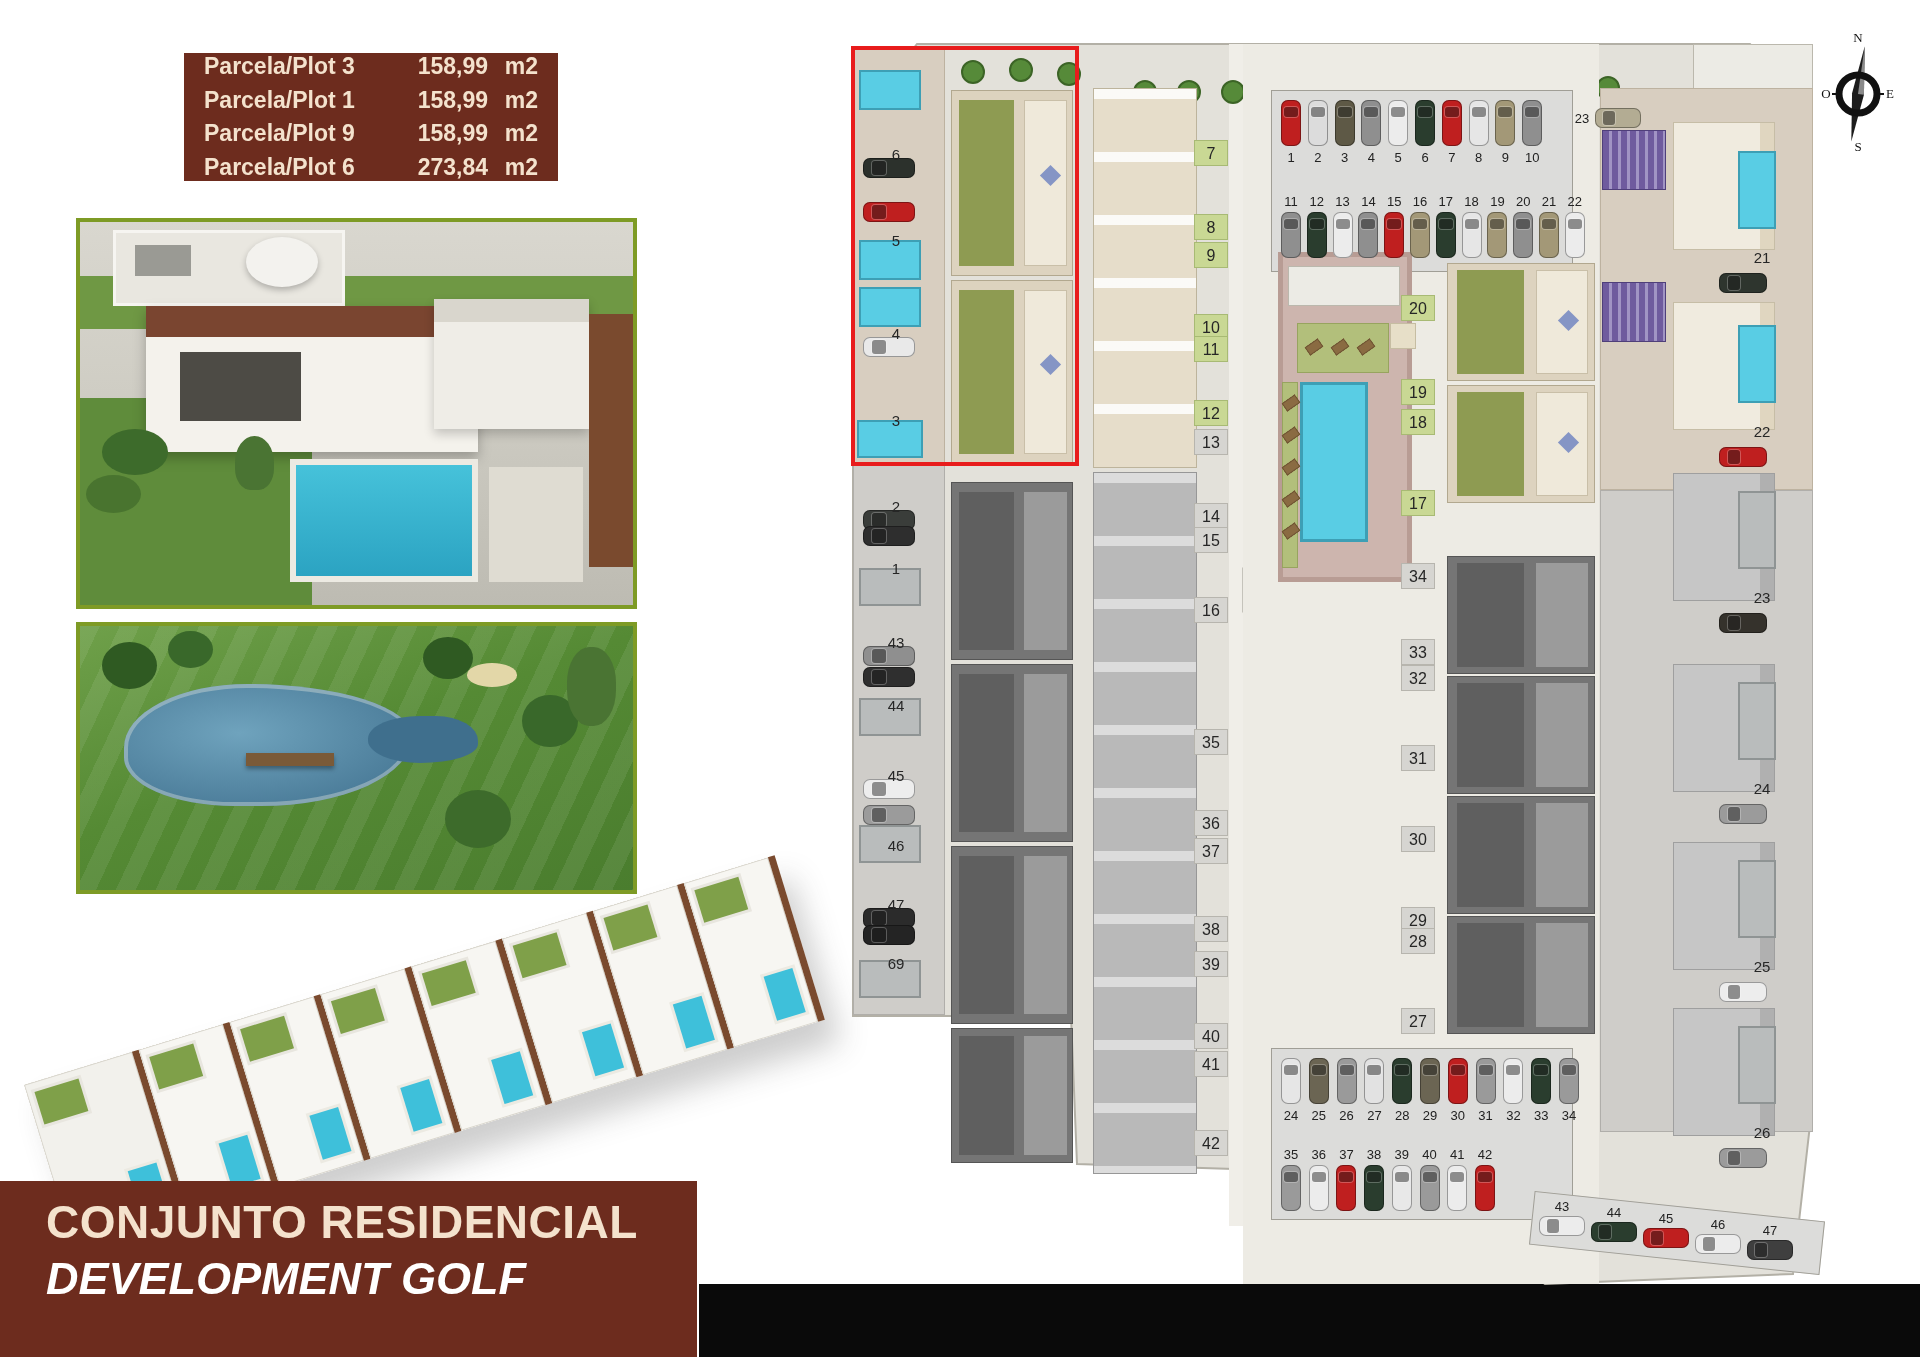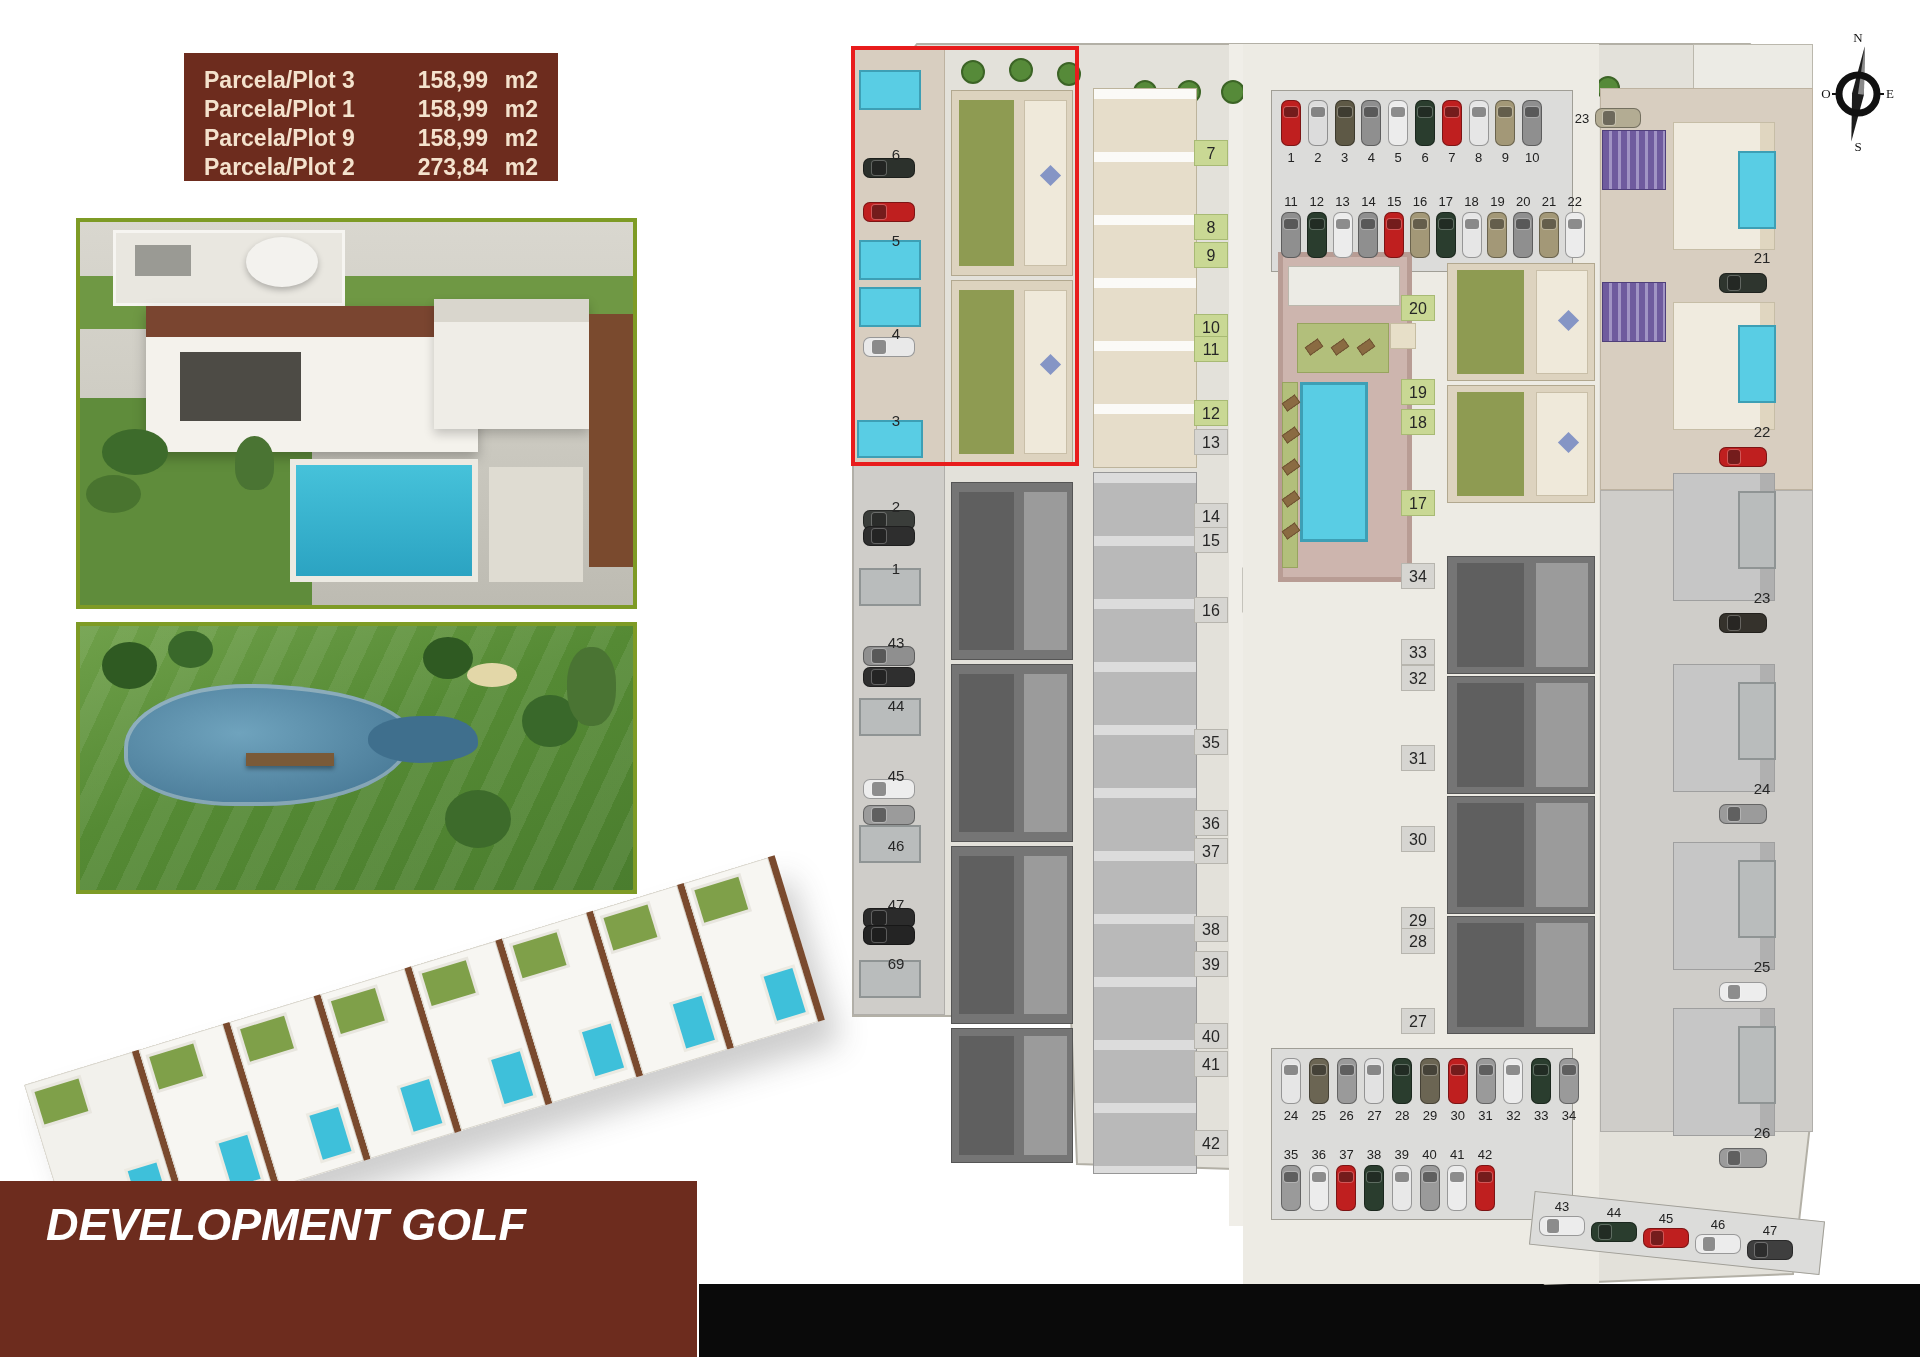--- a/index.html
+++ b/index.html
@@ -3,21 +3,21 @@
 <meta charset="utf-8">
 <style>
   html,body{margin:0;padding:0;background:#fff;}
   .page{position:relative;width:1920px;height:1357px;background:#ffffff;overflow:hidden;
         font-family:"Liberation Sans",sans-serif;}
   .page *{box-sizing:border-box;}
 
   
   .plot-table{position:absolute;left:184px;top:53px;width:374px;height:128px;background:#6d2c1e;
       color:#f4e2cd;font-weight:bold;font-size:23px;display:flex;flex-direction:column;
-      justify-content:flex-end;gap:2px;padding:0 20px;}
+      justify-content:space-between;gap:2px;padding:0 20px;}
   .pt-row{display:flex;align-items:baseline;}
   .pt-label{flex:1;}
   .pt-val{width:92px;text-align:right;}
   .pt-unit{width:50px;text-align:right;}
 
   .photo{position:absolute;border:4px solid #7e9b25;overflow:hidden;background:#cbc9c0;}
   .villa-photo{left:76px;top:218px;width:561px;height:391px;}
   .golf-photo{left:76px;top:622px;width:561px;height:272px;}
   .photo i{position:absolute;display:block;}
   .golf-caption{position:absolute;left:0;right:0;bottom:24px;text-align:center;color:#fff;
@@ -109,21 +109,21 @@
       <span class="pt-label">Parcela/Plot 1</span>
       <span class="pt-val">158,99</span>
       <span class="pt-unit">m2</span>
     </div>
     <div class="pt-row">
       <span class="pt-label">Parcela/Plot 9</span>
       <span class="pt-val">158,99</span>
       <span class="pt-unit">m2</span>
     </div>
     <div class="pt-row">
-      <span class="pt-label">Parcela/Plot 2</span>
+      <span class="pt-label">Parcela/Plot 6</span>
       <span class="pt-val">273,84</span>
       <span class="pt-unit">m2</span>
     </div>
   </div>
 
   <div class="photo villa-photo">
     <i style="left:0;top:0;width:100%;height:100%;background:linear-gradient(180deg,#d9d7cf 0%,#cfcdc4 45%,#bdbbb2 100%);"></i>
     <i style="left:0;top:14%;width:100%;height:14%;background:#6f9844;"></i>
     <i style="left:0;top:46%;width:42%;height:54%;background:#5f8c3b;"></i>
     <i style="left:6%;top:2%;width:42%;height:20%;background:#e9e7e0;border:3px solid #f6f5f1;"></i>
@@ -189,20 +189,21 @@
         </div>
         <div class="vs-unit">
           <i class="vs-roof"></i>
           <i class="vs-pool"></i>
         </div>
       </div>
   </div>
 
 
   <div class="footer">
+    <div class="ft1">CONJUNTO RESIDENCIAL</div>
     <div class="ft2">DEVELOPMENT GOLF</div>
   </div>
   <div class="bottom-bar"></div>
 
   <div class="plan" id="plan">
 
     <svg width="975" height="1255" viewBox="0 0 975 1255" style="left:0;top:0;">
       <path d="M8,96 L72,14 L905,14 L966,80 L966,1086 L948,1244 L700,1254 L640,1212 L432,1196 L420,1140 L232,1134 L226,986 L8,986 Z" fill="#e3e1da" stroke="#b3b0a6" stroke-width="2"></path>
       <rect x="384" y="14" width="42" height="1182" fill="#f0eee8"></rect>
       <rect x="516" y="230" width="36" height="790" fill="#efe9e2"></rect>

